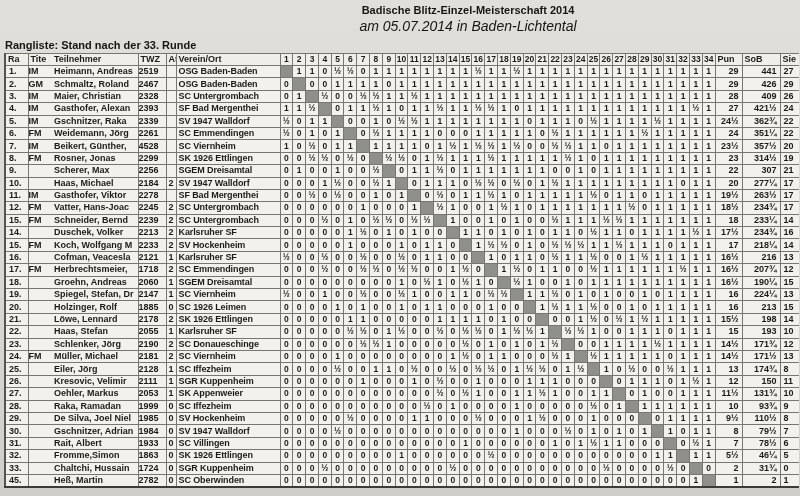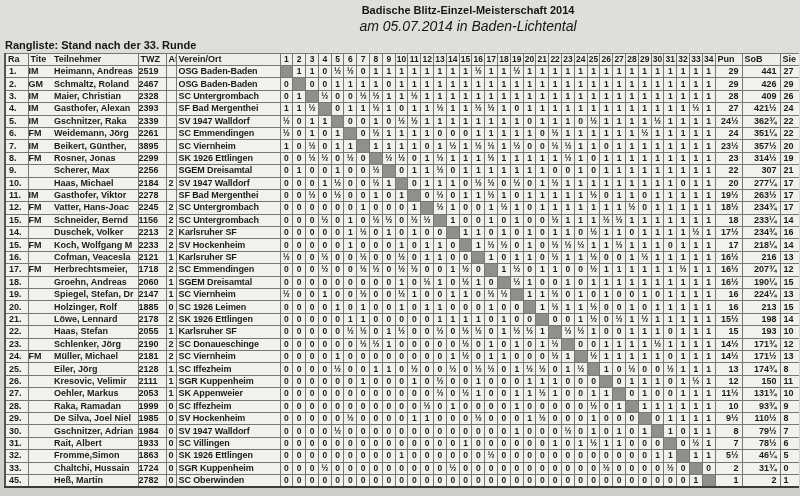--- a/index.html
+++ b/index.html
@@ -401,21 +401,21 @@
             <td class="res">1</td>
             <td class="res">1</td>
             <td class="pun">24</td>
             <td class="sob">351¼</td>
             <td class="sie">22</td>
           </tr>
           <tr>
             <td class="rank">7.</td>
             <td class="ptitle">IM</td>
             <td class="pname">Beikert, Günther,</td>
-            <td class="twz">3895</td>
+            <td class="twz">4528</td>
             <td class="attr"></td>
             <td class="club">SC Viernheim</td>
             <td class="res">1</td>
             <td class="res">0</td>
             <td class="res">½</td>
             <td class="res">0</td>
             <td class="res">1</td>
             <td class="res">1</td>
             <td class="res diag"></td>
             <td class="res">1</td>
@@ -671,21 +671,21 @@
             <td class="res">1</td>
             <td class="res">1</td>
             <td class="pun">18½</td>
             <td class="sob">234¾</td>
             <td class="sie">17</td>
           </tr>
           <tr>
             <td class="rank">15.</td>
             <td class="ptitle">FM</td>
             <td class="pname">Schneider, Bernd</td>
-            <td class="twz">1156</td>
+            <td class="twz">2239</td>
             <td class="attr">2</td>
             <td class="club">SC Untergrombach</td>
             <td class="res">0</td>
             <td class="res">0</td>
             <td class="res">0</td>
             <td class="res">½</td>
             <td class="res">0</td>
             <td class="res">1</td>
             <td class="res">0</td>
             <td class="res">½</td>

